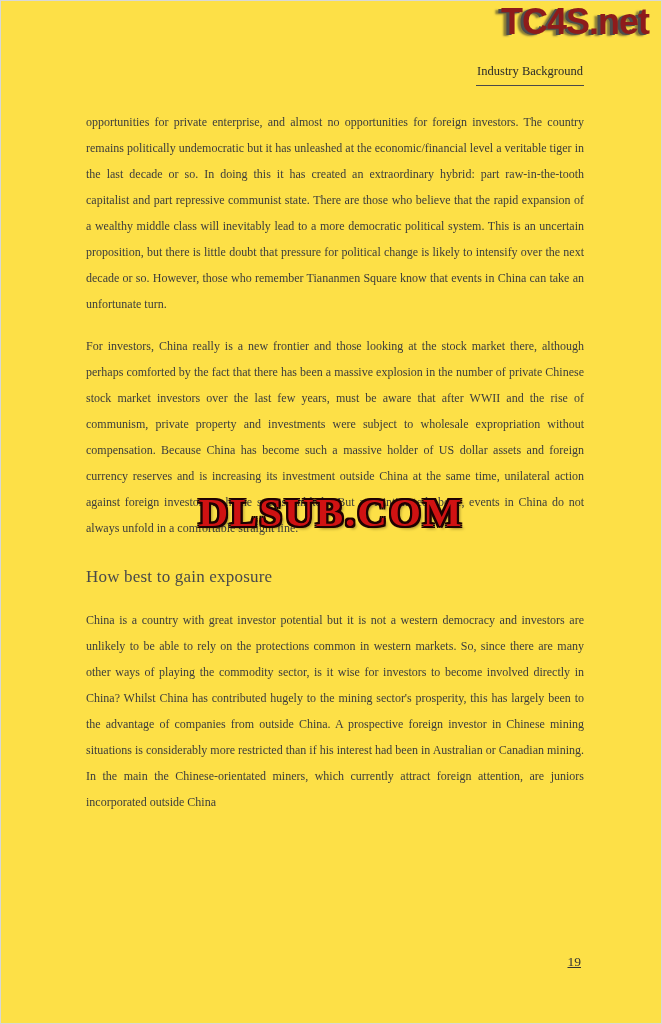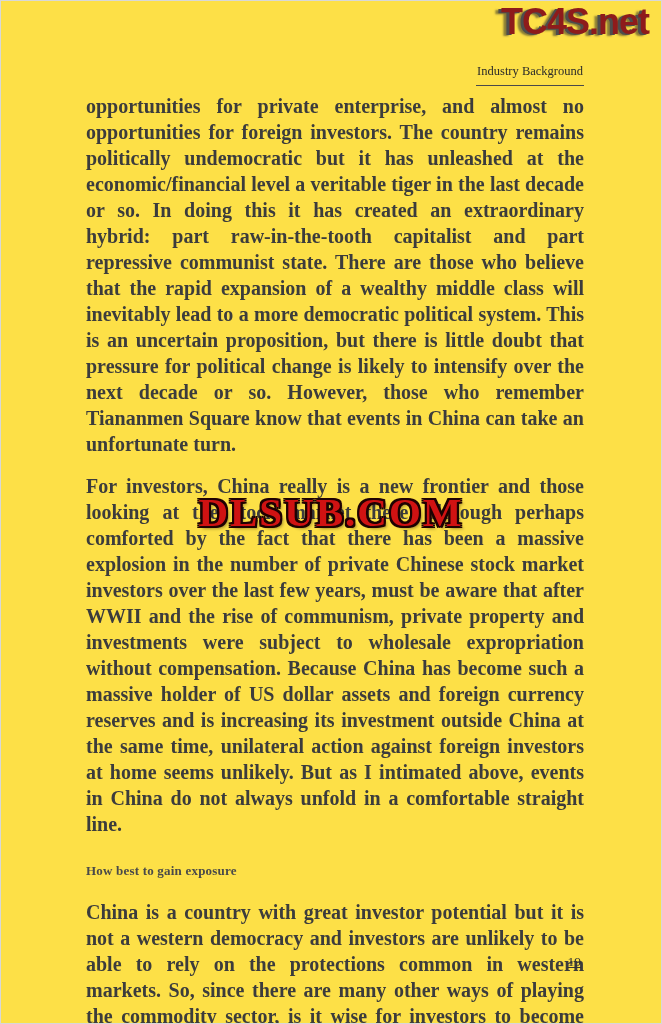--- a/index.html
+++ b/index.html
@@ -47,31 +47,30 @@
   }
 
   
   .body-text {
     position: absolute;
     top: 92px;
     left: 85px;
     width: 498px;
   }
   .body-text p {
-    margin: 0 0 16px 0;
-    font-size: 20px;
+    margin: 16px 0 16px 0;
+    font-size: 12px;
     line-height: 26px;
     text-align: justify;
     color: #3c3c3c;
-    font-weight: bold;
   }
   .body-text h2 {
     margin: 26px 0 20px 0;
-    font-size: 13px;
-    font-weight: 700;
+    font-size: 17px;
+    font-weight: 400;
     color: #4a4a4a;
     letter-spacing: 0.2px;
   }
 
   
   .watermark-center {
     position: absolute;
     top: 487px;
     left: 0;
     width: 100%;

